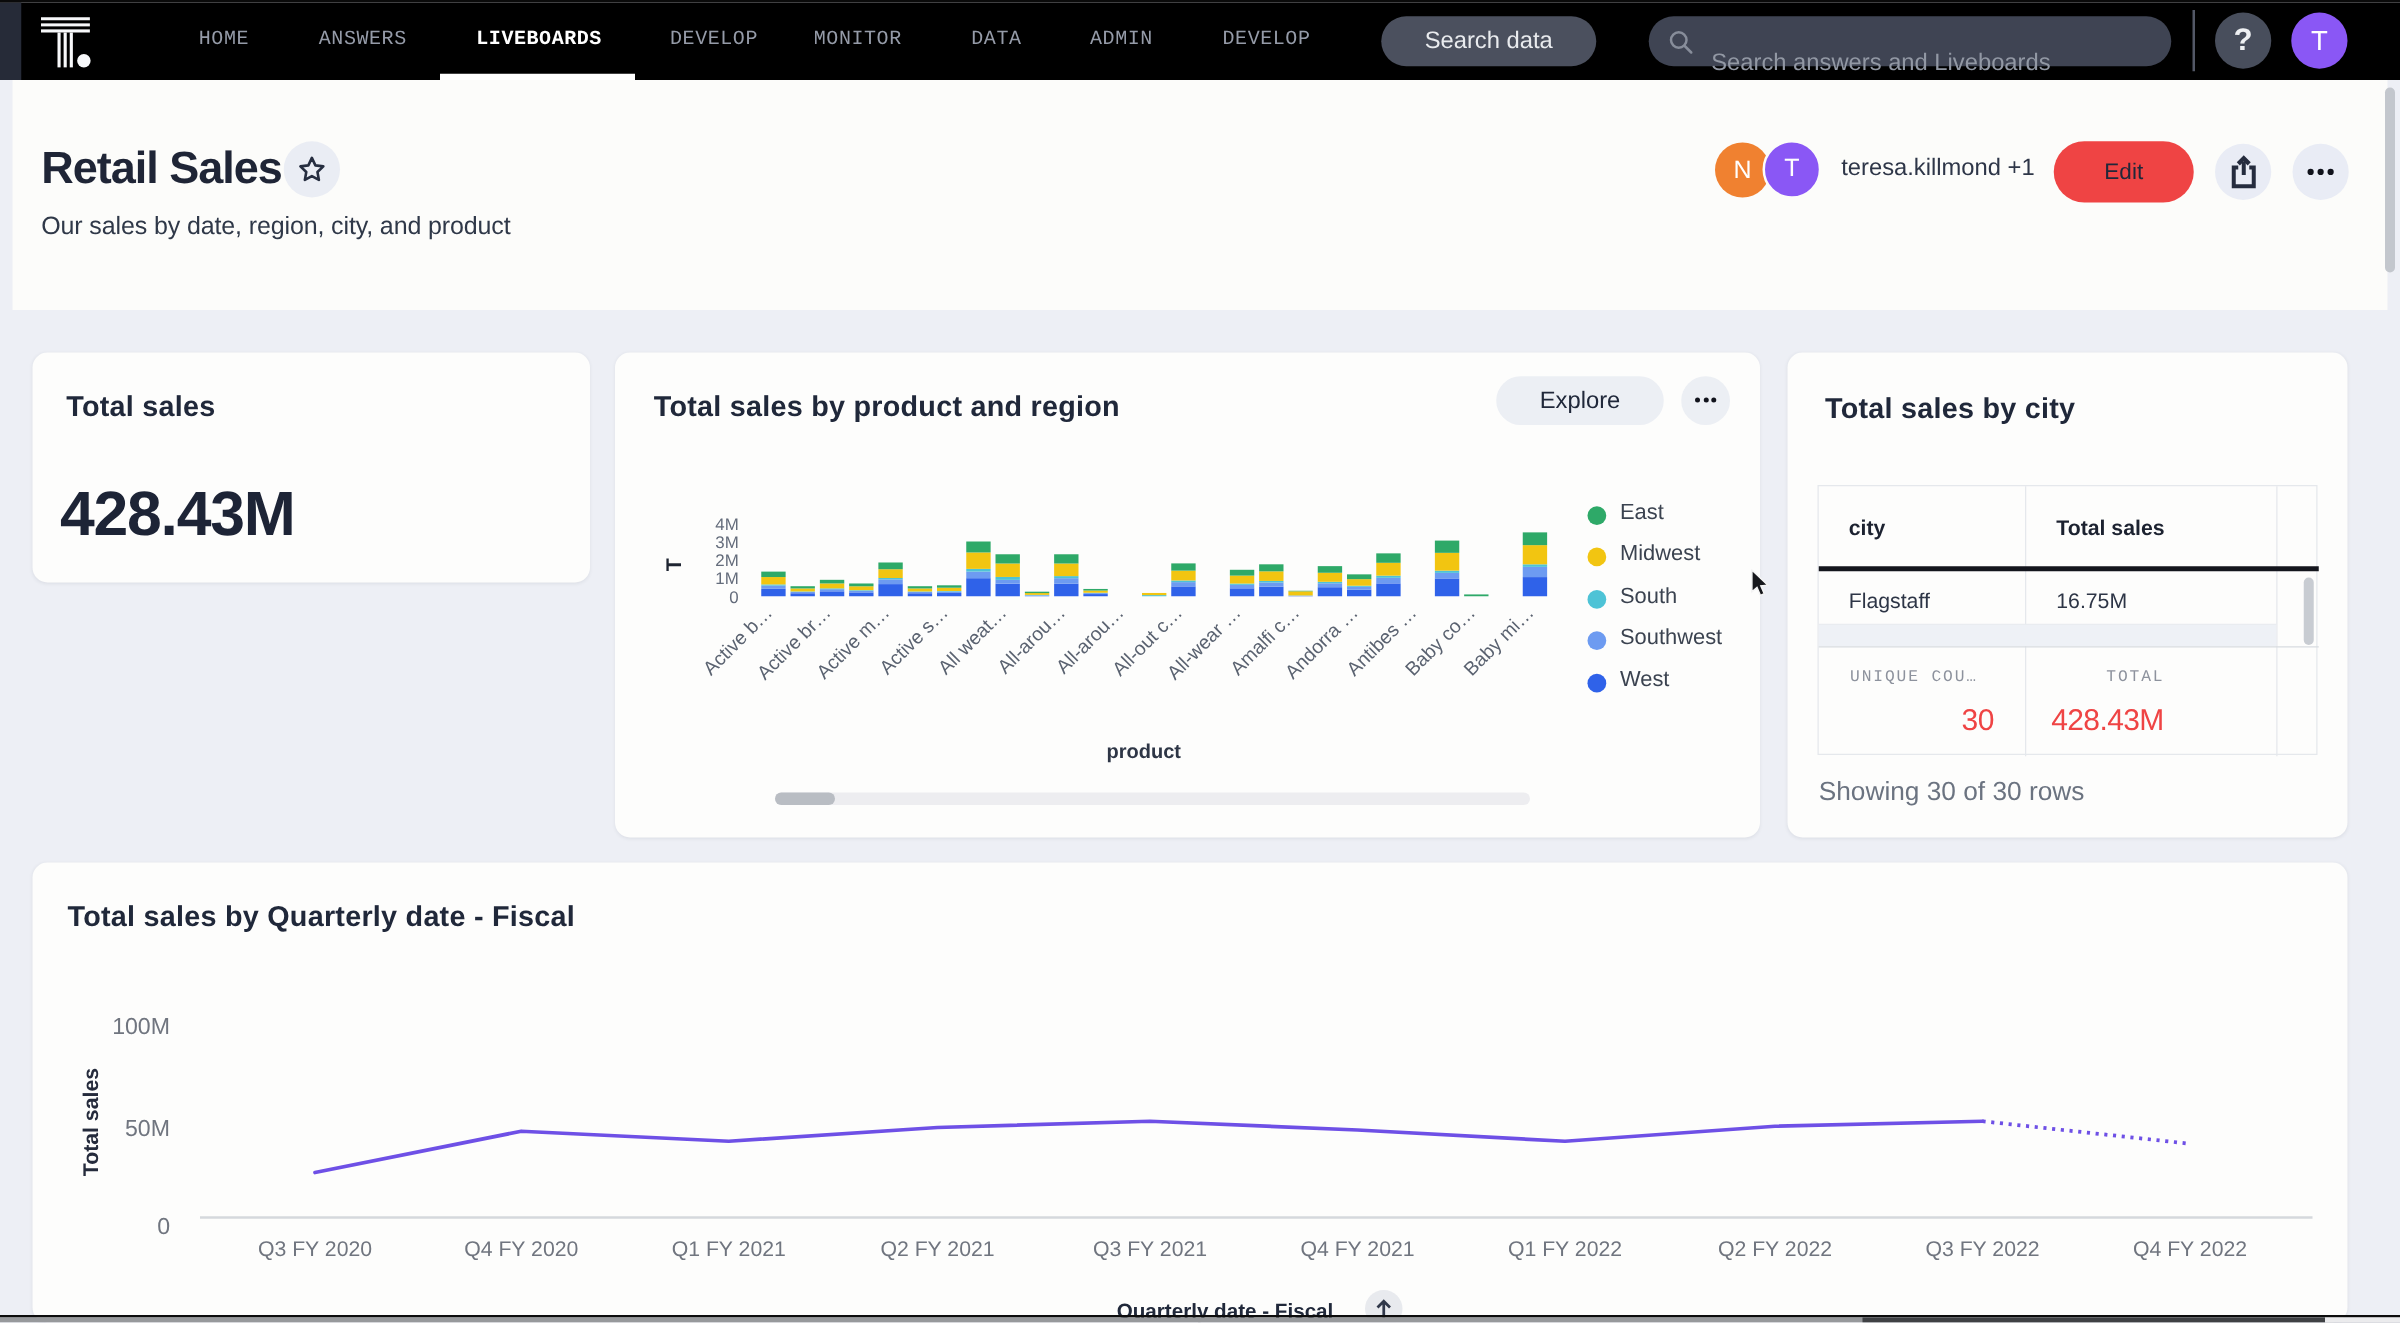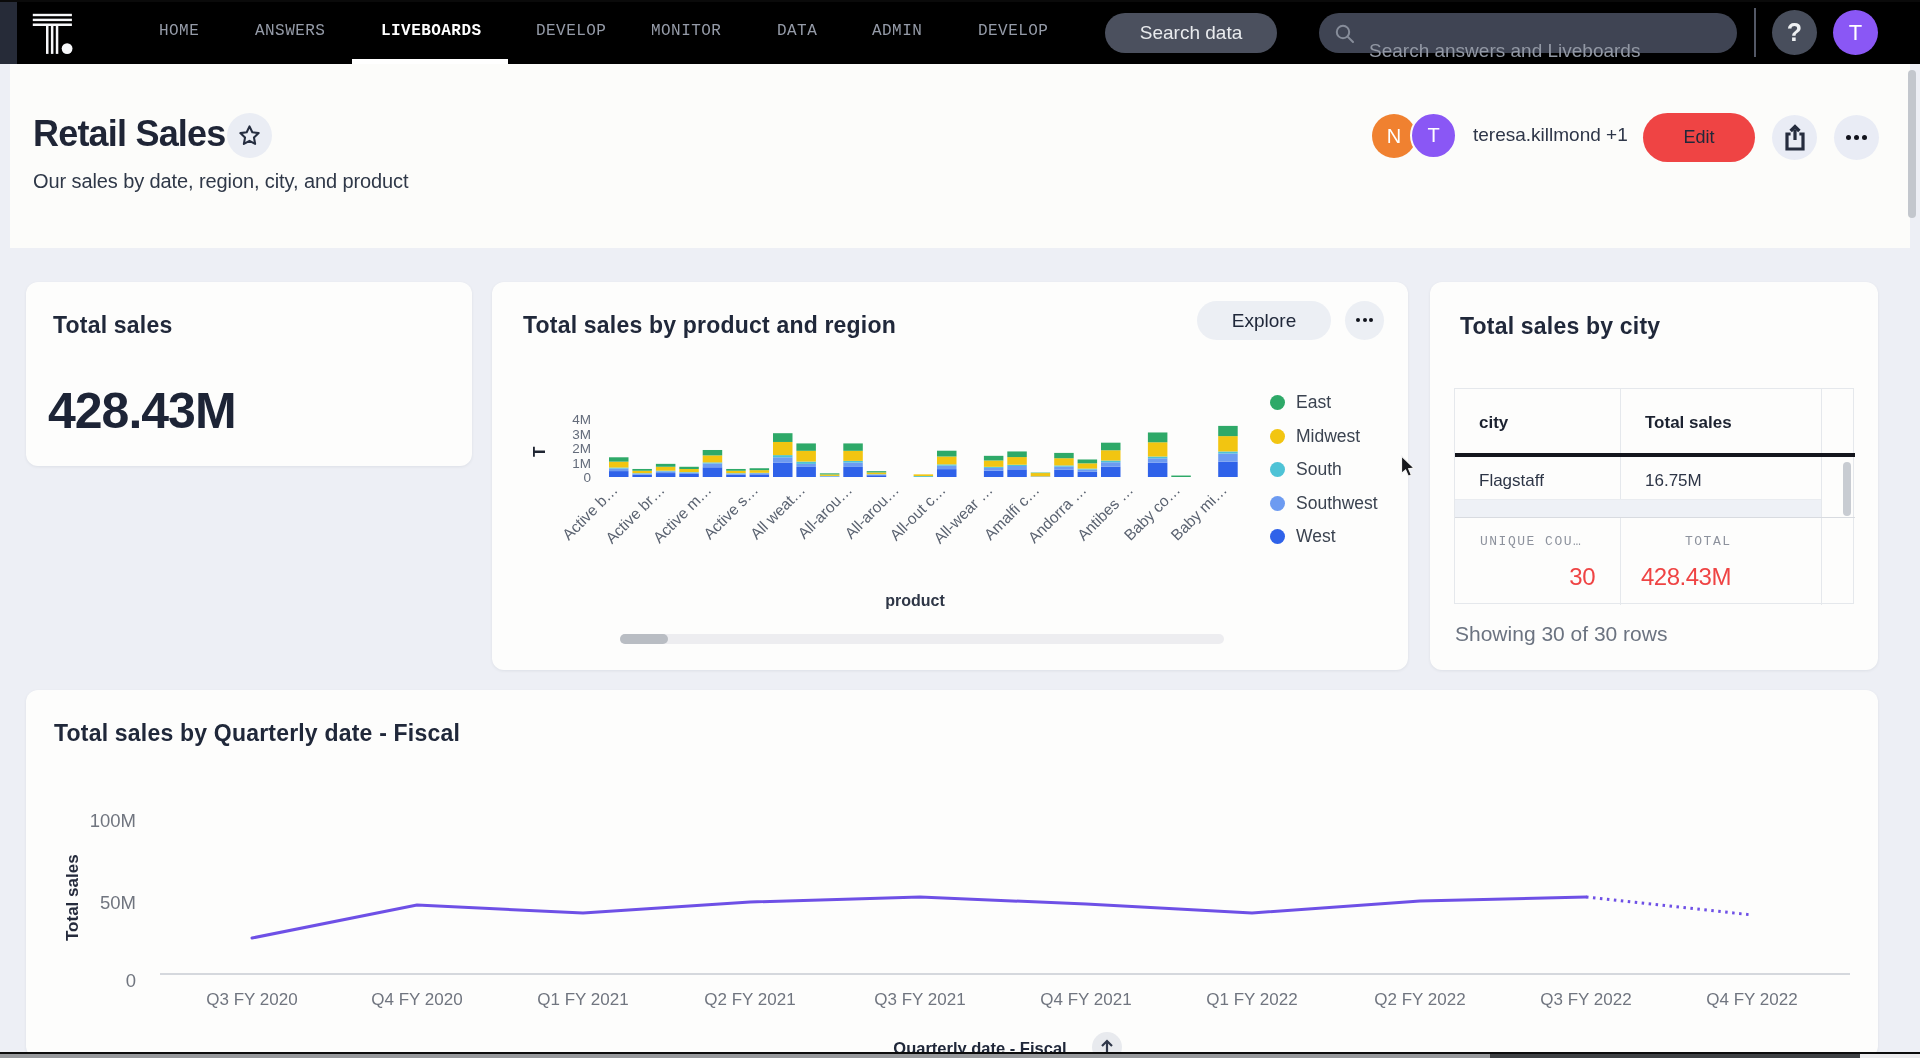--- a/index.html
+++ b/index.html
@@ -38,21 +38,21 @@
 #c1 { left:26px; top:282px; width:446px; height:184px; }
 #c2 { left:492px; top:282px; width:916px; height:388px; }
 #c3 { left:1430px; top:282px; width:448px; height:388px; }
 #c4 { left:26px; top:690px; width:1852px; height:368px; }
 .ctitle { position:absolute; font-size:23px; font-weight:600; color:#20283a; letter-spacing:0.2px; }
 #c1 .big { position:absolute; left:22px; top:100px; font-size:50px; font-weight:700; color:#1d2436; letter-spacing:-1px; }
 .explore { position:absolute; left:705px; top:19px; width:134px; height:39px; border-radius:20px; background:#ecEFf4; font-size:19px; color:#20283a; text-align:center; line-height:39px; }
 .dots39 { position:absolute; left:853px; top:19px; width:39px; height:39px; border-radius:50%; background:#ecEFf4; text-align:center; }
 .dots39 .dd { display:inline-block; width:4px; height:4px; border-radius:50%; background:#11131c; margin:0 1.4px; vertical-align:middle; margin-top:17px; }
 .legend { position:absolute; left:778px; top:104px; }
-.lrow { height:33.5px; display:flex; align-items:center; }
+.lrow { height:33.5px; display:flex; align-items:flex-end; }
 .ldot { width:15px; height:15px; border-radius:50%; margin-right:11px; }
 .ltxt { font-size:17.5px; color:#3b4350; font-weight:500; }
 .hscroll { position:absolute; left:128px; top:352px; width:604px; height:10px; border-radius:5px; background:#ededf0; }
 .hthumb { position:absolute; left:0; top:0; width:48px; height:10px; border-radius:5px; background:#b9bdc3; }
 
 .tbl { position:absolute; left:24px; top:106px; width:400px; height:216px; border:1px solid #e5e8ec; }
 .tbl .vline1 { position:absolute; left:165px; top:0; width:1px; height:216px; background:#e5e8ec; }
 .tbl .vline2 { position:absolute; left:366px; top:0; width:1px; height:216px; background:#e5e8ec; }
 .tbl .blackline { position:absolute; left:0; top:64px; width:400px; height:4px; background:#14161d; }
 .tbl .hcell { position:absolute; top:24px; font-size:17px; font-weight:bold; color:#1c2230; }

